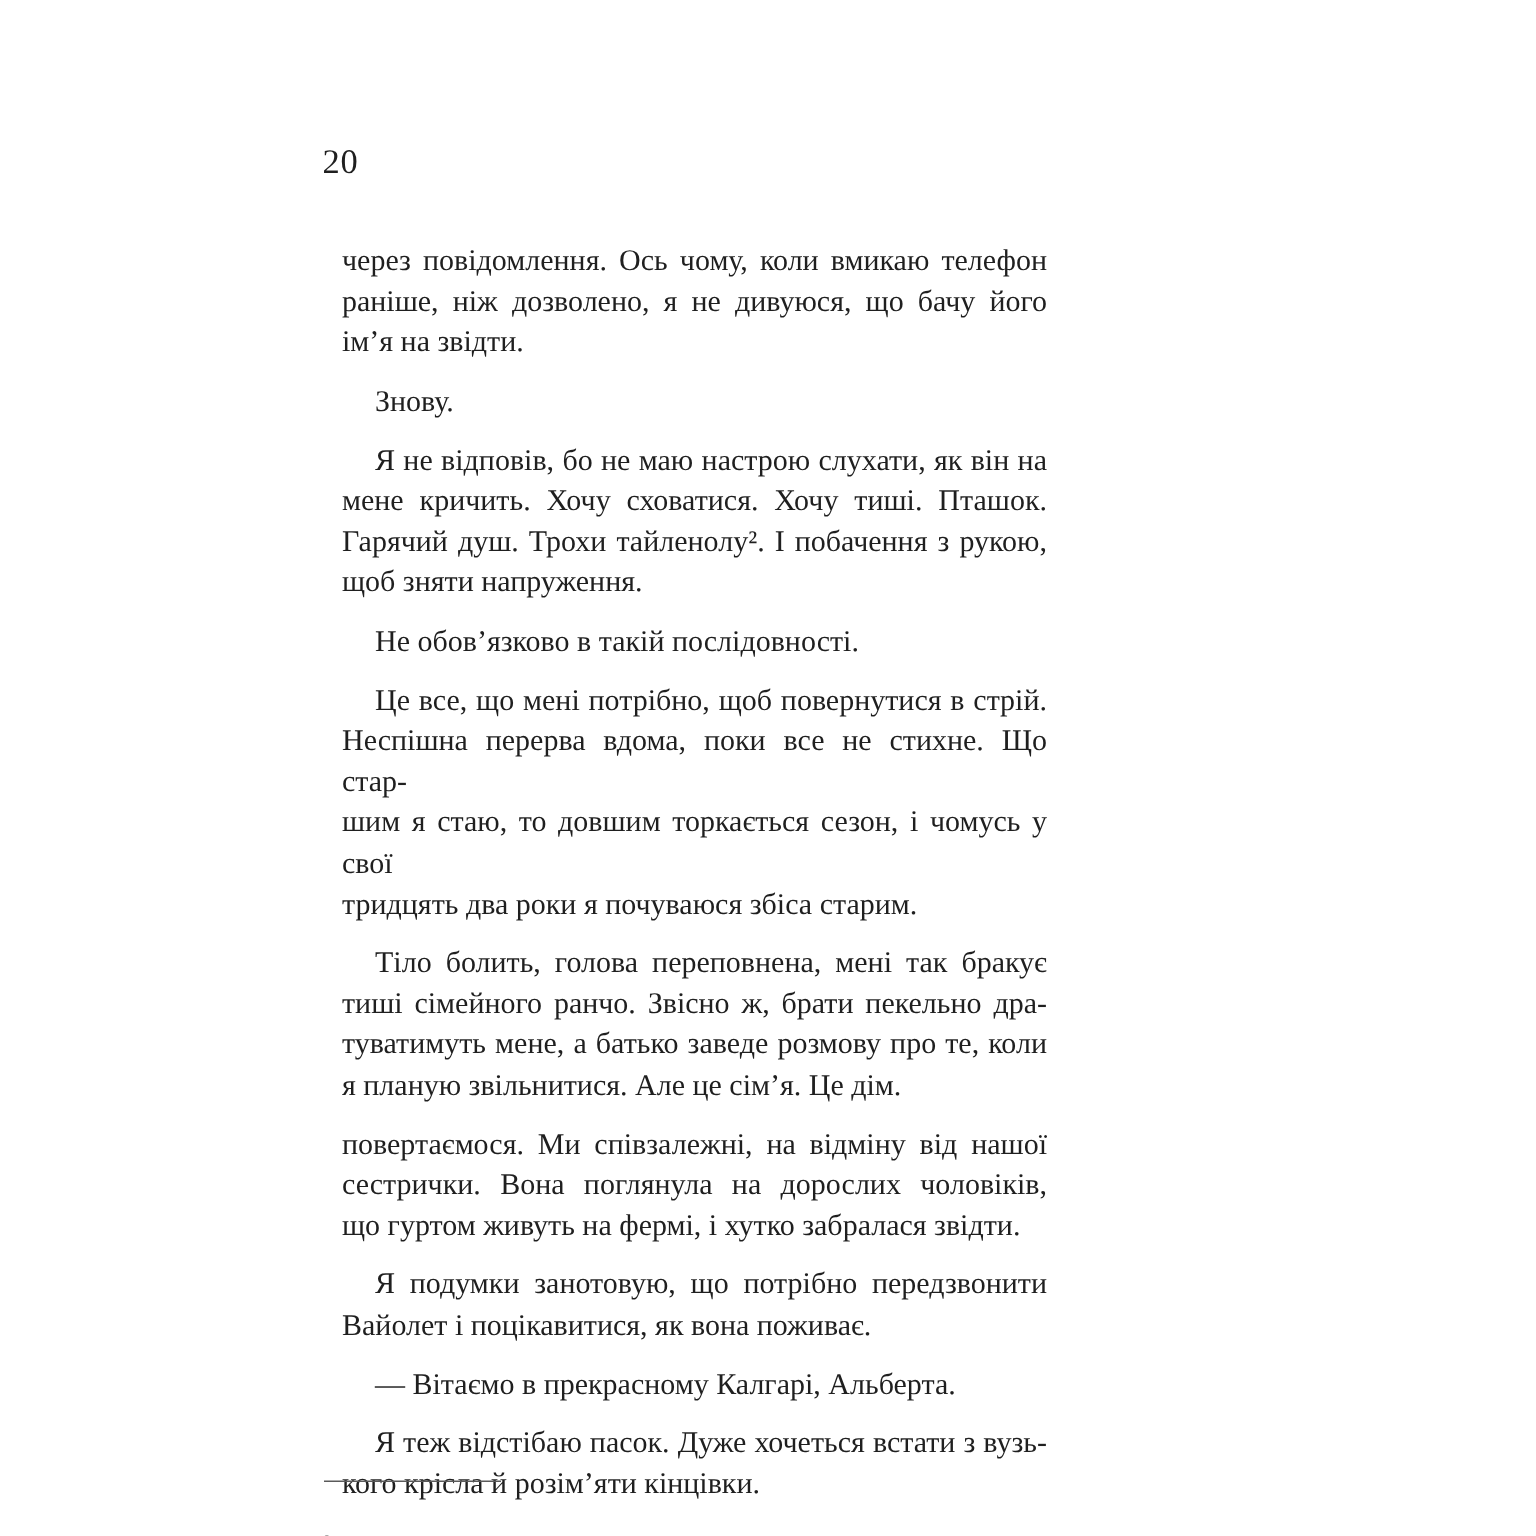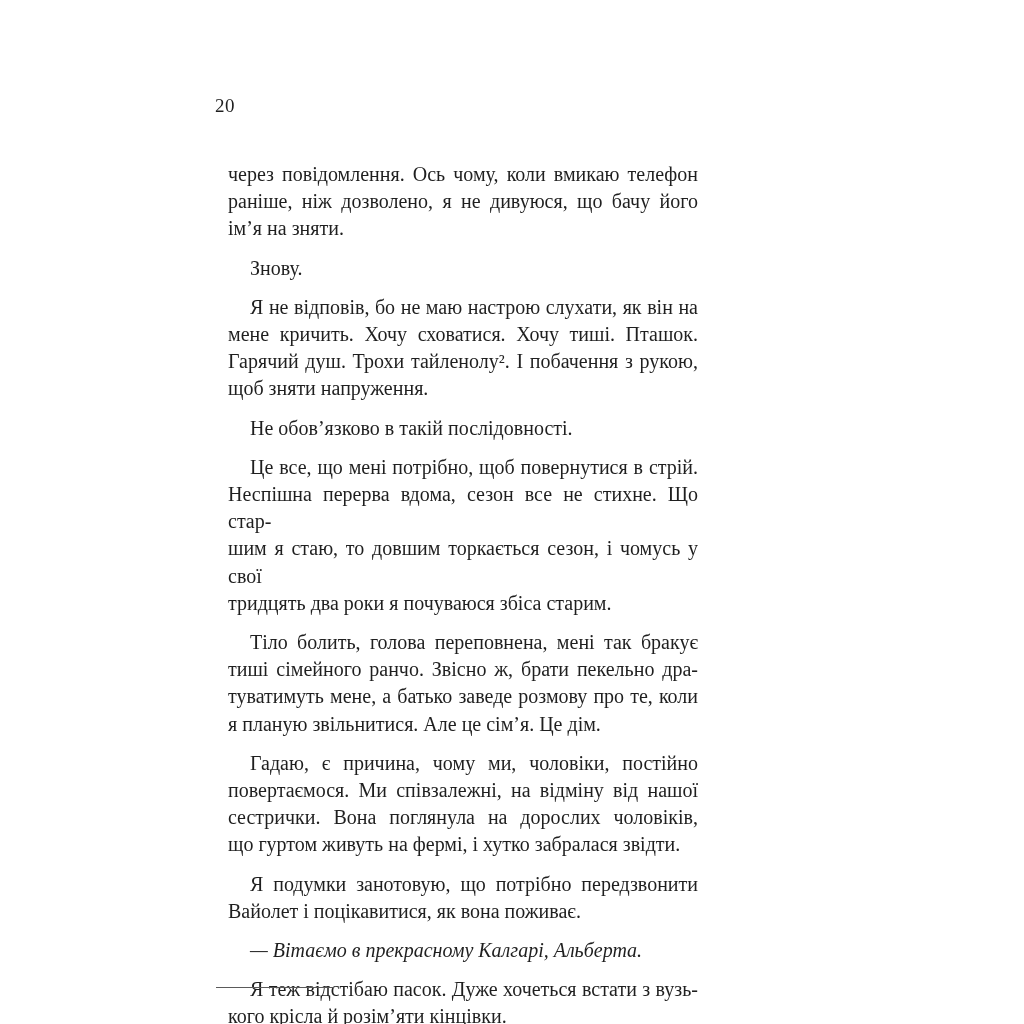--- a/index.html
+++ b/index.html
@@ -13,21 +13,21 @@
     height: 1024px;
     background: #ffffff;
     overflow: hidden;
     font-family: "Liberation Serif", "DejaVu Serif", serif;
     color: #1f1f1f;
   }
   .page-number {
     position: absolute;
     left: 215px;
     top: 95px;
-    font-size: 19px;
+    font-size: 23px;
     letter-spacing: 0.5px;
     color: #1f1f1f;
   }
   .body-text {
     position: absolute;
     left: 216px;
     top: 149px;
     width: 494px;
     font-size: 20px;
     line-height: 27.2px;
@@ -42,21 +42,20 @@
   }
   .line.just {
     white-space: normal;
     text-align: justify;
     text-align-last: justify;
   }
   .line.indent {
     padding-left: 22px;
   }
   .line.italic {
-    font-style: italic;
   }
   .footnote-rule {
     position: absolute;
     left: 216px;
     top: 987px;
     width: 118px;
     height: 1px;
     background: #5a5a5a;
   }
   .footnote {
@@ -79,48 +78,47 @@
 </head>
 <body>
 
 <div class="page">
   <div class="page-number">20</div>
 
   <div class="body-text">
       <div class="paragraph">
         <div class="line just">через повідомлення. Ось чому, коли вмикаю телефон</div>
         <div class="line just">раніше, ніж дозволено, я не дивуюся, що бачу його</div>
-        <div class="line">ім’я на зняти.</div>
+        <div class="line">ім’я на звідти.</div>
       </div>
       <div class="paragraph">
         <div class="line indent">Знову.</div>
       </div>
       <div class="paragraph">
         <div class="line just indent">Я не відповів, бо не маю настрою слухати, як він на</div>
         <div class="line just">мене кричить. Хочу сховатися. Хочу тиші. Пташок.</div>
         <div class="line just">Гарячий душ. Трохи тайленолу². І побачення з рукою,</div>
         <div class="line">щоб зняти напруження.</div>
       </div>
       <div class="paragraph">
         <div class="line indent">Не обов’язково в такій послідовності.</div>
       </div>
       <div class="paragraph">
         <div class="line just indent">Це все, що мені потрібно, щоб повернутися в стрій.</div>
-        <div class="line just">Неспішна перерва вдома, сезон все не стихне. Що стар-</div>
+        <div class="line just">Неспішна перерва вдома, поки все не стихне. Що стар-</div>
         <div class="line just">шим я стаю, то довшим торкається сезон, і чомусь у свої</div>
         <div class="line">тридцять два роки я почуваюся збіса старим.</div>
       </div>
       <div class="paragraph">
         <div class="line just indent">Тіло болить, голова переповнена, мені так бракує</div>
         <div class="line just">тиші сімейного ранчо. Звісно ж, брати пекельно дра-</div>
         <div class="line just">туватимуть мене, а батько заведе розмову про те, коли</div>
         <div class="line">я планую звільнитися. Але це сім’я. Це дім.</div>
       </div>
       <div class="paragraph">
-        <div class="line just indent">Гадаю, є причина, чому ми, чоловіки, постійно</div>
         <div class="line just">повертаємося. Ми співзалежні, на відміну від нашої</div>
         <div class="line just">сестрички. Вона поглянула на дорослих чоловіків,</div>
         <div class="line">що гуртом живуть на фермі, і хутко забралася звідти.</div>
       </div>
       <div class="paragraph">
         <div class="line just indent">Я подумки занотовую, що потрібно передзвонити</div>
         <div class="line">Вайолет і поцікавитися, як вона поживає.</div>
       </div>
       <div class="paragraph">
         <div class="line indent italic">— Вітаємо в прекрасному Калгарі, Альберта.</div>

